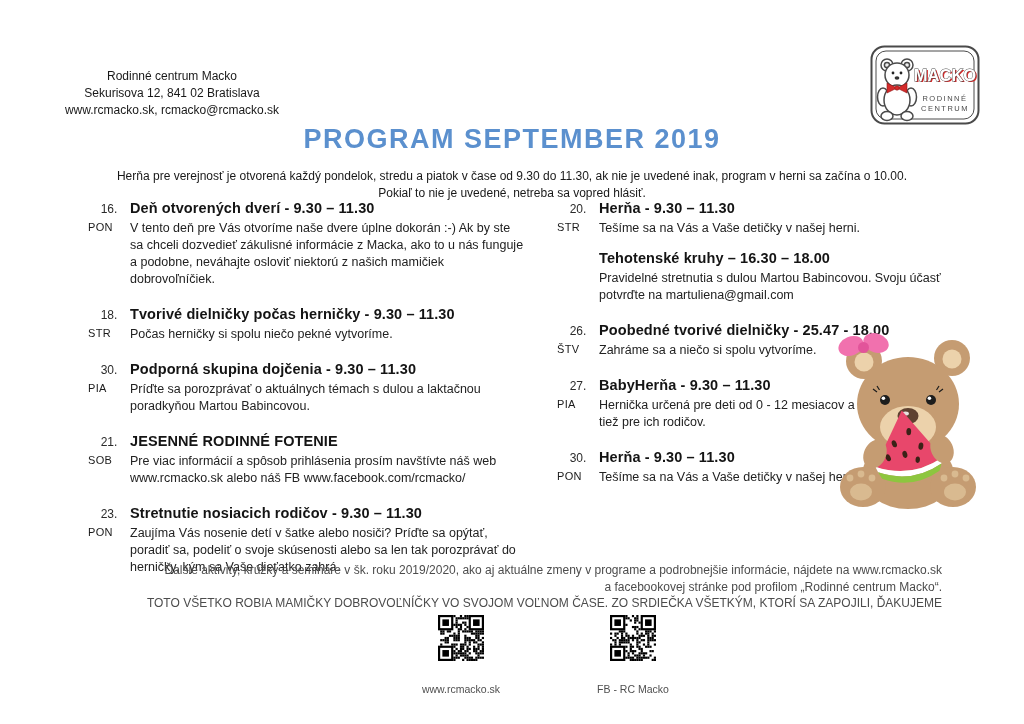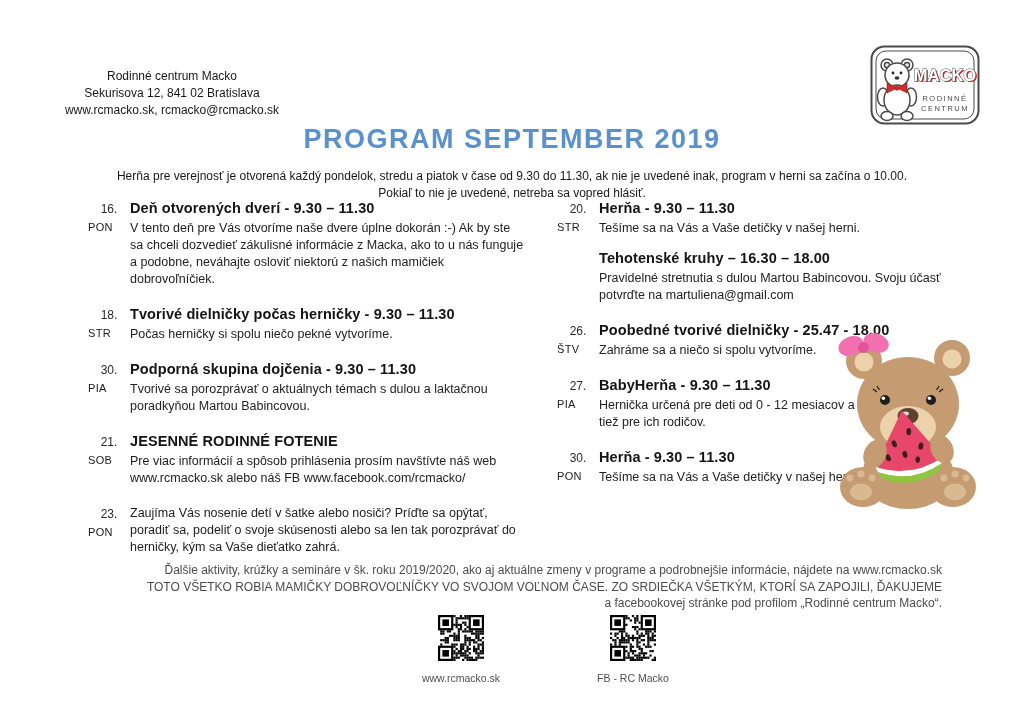--- a/index.html
+++ b/index.html
@@ -34,21 +34,21 @@
   .bear-illustration{position:absolute;left:822px;top:330px;}
 
   .footer{position:absolute;left:0;top:562px;width:100%;text-align:right;
           font-size:12px;line-height:16.5px;color:#4c4c4c;}
   .footer div{margin:0 auto;max-width:860px;}
 
   .qr-block{position:absolute;top:615px;text-align:center;}
   .qr-left{left:408px;width:106px;}
   .qr-right{left:580px;width:106px;}
   .qr-block svg{display:inline-block;background:#fff;}
-  .qr-label{margin-top:7px;font-size:10.5px;color:#4f4f4f;}
+  .qr-label{margin-top:18px;font-size:10.5px;color:#4f4f4f;}
 </style>
 </head>
 <body>
 
 <div class="page">
 
   <div class="contact-block">
     <div>Rodinné centrum Macko</div>
     <div>Sekurisova 12, 841 02 Bratislava</div>
     <div>www.rcmacko.sk, rcmacko@rcmacko.sk</div>
@@ -122,21 +122,21 @@
     </div>
 
     <div class="entry">
       <div class="entry-label">
         <div class="entry-day">30.</div>
         <div class="entry-weekday">PIA</div>
       </div>
       <div class="entry-content">
         <div class="event">
           <div class="event-title">Podporná skupina dojčenia - 9.30 – 11.30</div>
-          <div class="event-desc">Tvorivé sa porozprávať o aktuálnych témach s dulou a laktačnou poradkyňou Martou Babincovou.</div>
+          <div class="event-desc">Príďte sa porozprávať o aktuálnych témach s dulou a laktačnou poradkyňou Martou Babincovou.</div>
         </div>
       </div>
     </div>
 
     <div class="entry">
       <div class="entry-label">
         <div class="entry-day">21.</div>
         <div class="entry-weekday">SOB</div>
       </div>
       <div class="entry-content">
@@ -147,20 +147,21 @@
       </div>
     </div>
 
     <div class="entry">
       <div class="entry-label">
         <div class="entry-day">23.</div>
         <div class="entry-weekday">PON</div>
       </div>
       <div class="entry-content">
         <div class="event">
+          <div class="event-title">Stretnutie nosiacich rodičov - 9.30 – 11.30</div>
           <div class="event-desc">Zaujíma Vás nosenie detí v šatke alebo nosiči? Príďte sa opýtať, poradiť sa, podeliť o svoje skúsenosti alebo sa len tak porozprávať do herničky, kým sa Vaše dieťatko zahrá.</div>
         </div>
       </div>
     </div>
 
   </div>
 
   <div class="col col-right">
 
     <div class="entry">
@@ -279,22 +280,22 @@
         </g>
       </g>
 
       <ellipse cx="53" cy="124" rx="11" ry="15" fill="#c59c72" transform="rotate(24 53 124)"></ellipse>
       <ellipse cx="120" cy="119" rx="11" ry="15" fill="#c59c72" transform="rotate(-24 120 119)"></ellipse>
     </svg>
   </div>
 
   <div class="footer">
     <div>Ďalšie aktivity, krúžky a semináre v šk. roku 2019/2020, ako aj aktuálne zmeny v programe a podrobnejšie informácie, nájdete na www.rcmacko.sk</div>
+    <div>a facebookovej stránke pod profilom „Rodinné centrum Macko“.</div>
     <div>TOTO VŠETKO ROBIA MAMIČKY DOBROVOĽNÍČKY VO SVOJOM VOĽNOM ČASE. ZO SRDIEČKA VŠETKÝM, KTORÍ SA ZAPOJILI,  ĎAKUJEME</div>
-    <div>a facebookovej stránke pod profilom „Rodinné centrum Macko“.</div>
   </div>
 
   <div class="qr-block qr-left">
     <svg class="qr" width="46" height="46" viewBox="0 0 46 46">
         <rect x="0" y="0" width="15.333333333333336" height="15.333333333333336" fill="#000"></rect>
         <rect x="2.1904761904761907" y="2.1904761904761907" width="10.952380952380953" height="10.952380952380953" fill="#fff"></rect>
         <rect x="4.380952380952381" y="4.380952380952381" width="6.571428571428572" height="6.571428571428572" fill="#000"></rect>
         <rect x="30.66666666666667" y="0" width="15.333333333333336" height="15.333333333333336" fill="#000"></rect>
         <rect x="32.85714285714286" y="2.1904761904761907" width="10.952380952380953" height="10.952380952380953" fill="#fff"></rect>
         <rect x="35.04761904761905" y="4.380952380952381" width="6.571428571428572" height="6.571428571428572" fill="#000"></rect>

